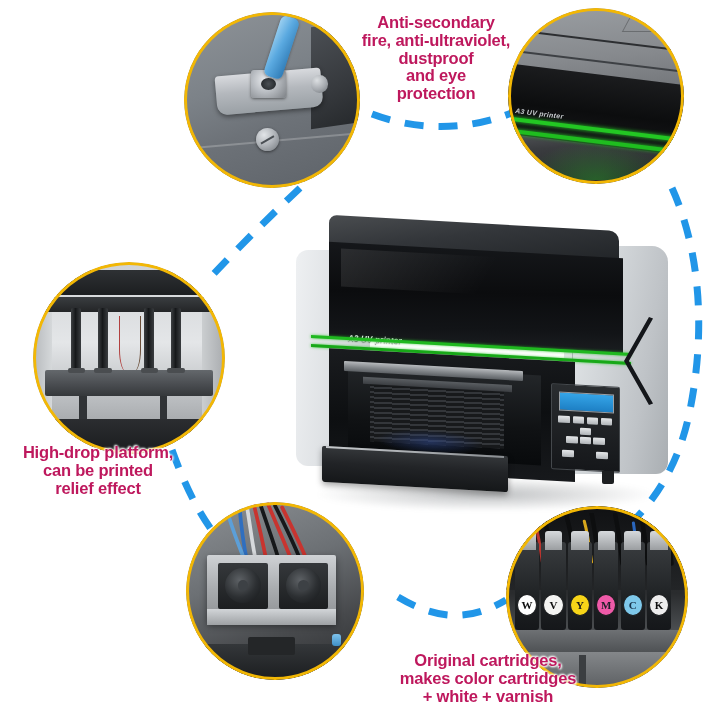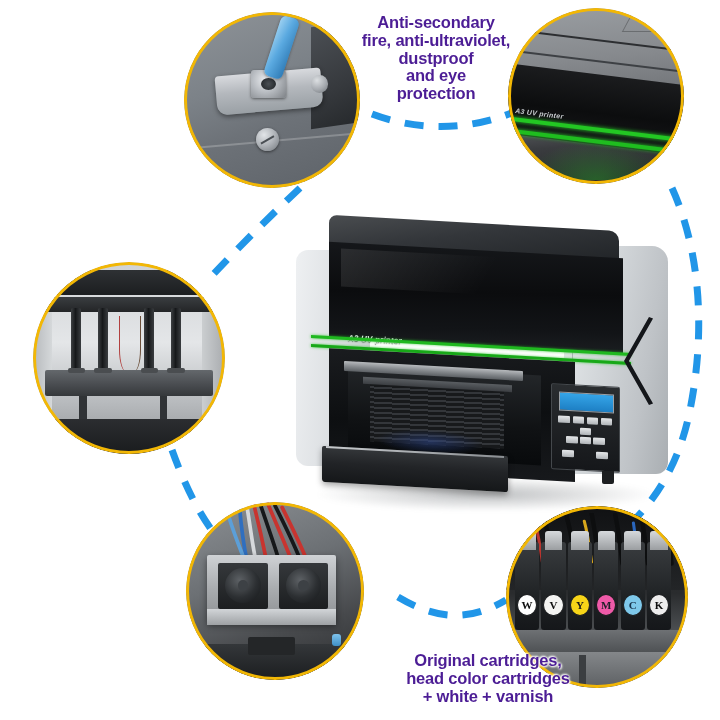--- a/index.html
+++ b/index.html
@@ -20,21 +20,21 @@
   .feature{position:absolute;border-radius:50%;overflow:hidden;z-index:4;}
   .feature .ring{
     position:absolute;left:0;top:0;right:0;bottom:0;border-radius:50%;
     box-sizing:border-box;border:3px solid #F2B705;z-index:9;pointer-events:none;
   }
   .photo{position:absolute;left:0;top:0;width:100%;height:100%;border-radius:50%;overflow:hidden;}
 
   
   .caption{
     position:absolute;z-index:6;
-    color:#4c1d95;font-weight:bold;line-height:1.08;
+    color:#be185d;font-weight:bold;line-height:1.08;
     text-align:center;white-space:pre-line;
     font-size:16.5px;letter-spacing:-0.2px;
     text-shadow:0 0 2px #fff,0 0 3px #fff,1px 1px 2px #fff,-1px -1px 2px #fff;
   }
 
   
   .ph-alt{background:linear-gradient(160deg,#8e9398 0%,#7c8288 38%,#6d7278 60%,#5d6268 100%);}
   .ph-alt .plate{
     position:absolute;left:18%;top:34%;width:60%;height:22%;
     background:linear-gradient(180deg,#d8dade 0%,#b4b8bd 45%,#9aa0a5 100%);
@@ -338,20 +338,23 @@
       <div class="foot f1"></div>
       <div class="foot f2"></div>
       <div class="foot f3"></div>
       <div class="foot f4"></div>
       <div class="leg l1"></div>
       <div class="leg l2"></div>
       <div class="floor"></div>
     </div>
     <div class="ring"></div>
   </div>
+  <div class="caption" style="left:0px;top:444px;width:196px;">High-drop platform,
+can be printed
+relief effect</div>
 
   <div class="feature" style="left:186px;top:502px;width:178px;height:178px;">
     <div class="photo ph-fan">
       <svg style="position:absolute;left:0;top:0;width:100%;height:100%;" viewBox="0 0 100 100" preserveAspectRatio="none">
         <g fill="none" stroke-width="2.1" stroke-linecap="round">
           <path d="M30,2 C31,14 32,22 34,32" stroke="#2f6fc0"></path>
           <path d="M34,1 C36,13 37,22 39,32" stroke="#d6d9dc"></path>
           <path d="M38,1 C41,13 43,22 45,32" stroke="#c8342f"></path>
           <path d="M42,2 C46,14 49,22 52,32" stroke="#16181a"></path>
           <path d="M46,1 C51,13 55,22 59,32" stroke="#c8342f"></path>
@@ -430,16 +433,16 @@
             <span style="color:#0e0e0e;">K</span>
           </div>
       </div>
       <div class="tray"></div>
       <div class="lowbody"></div>
       <div class="lowslot"></div>
     </div>
     <div class="ring"></div>
   </div>
   <div class="caption" style="left:366px;top:652px;width:244px;">Original cartridges,
-head color cartridges
+makes color cartridges
 + white + varnish</div>
 
 </div>
 
 </body></html>

